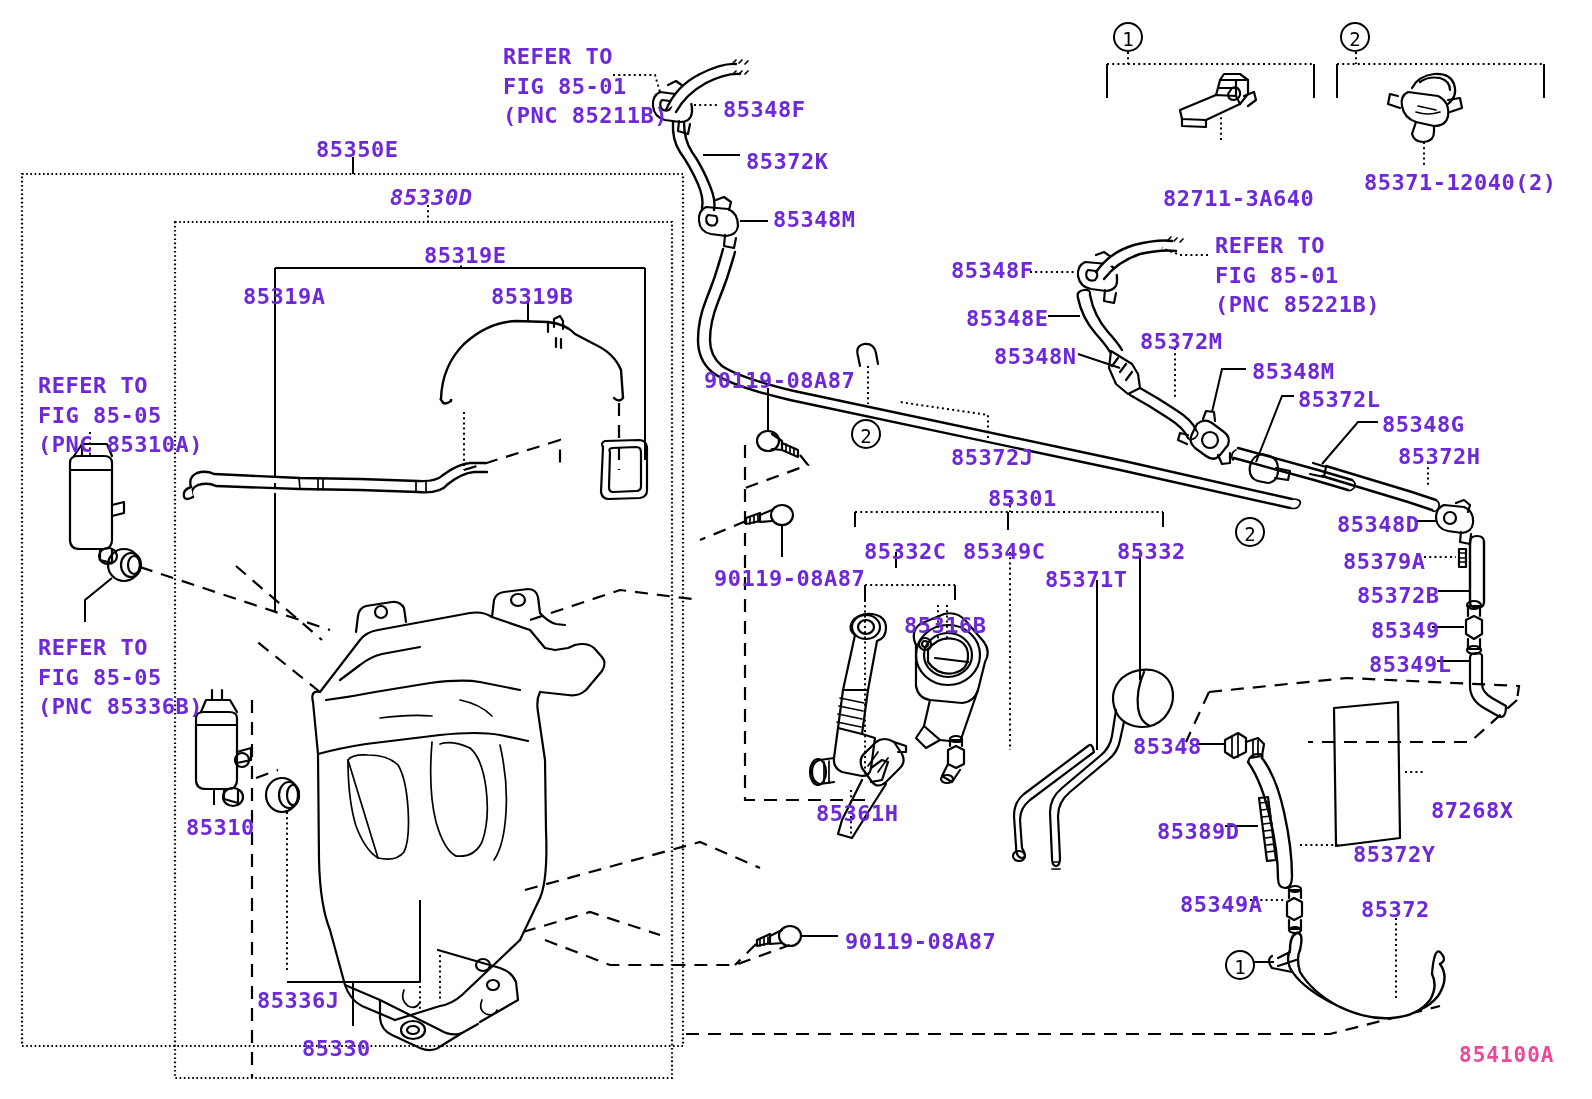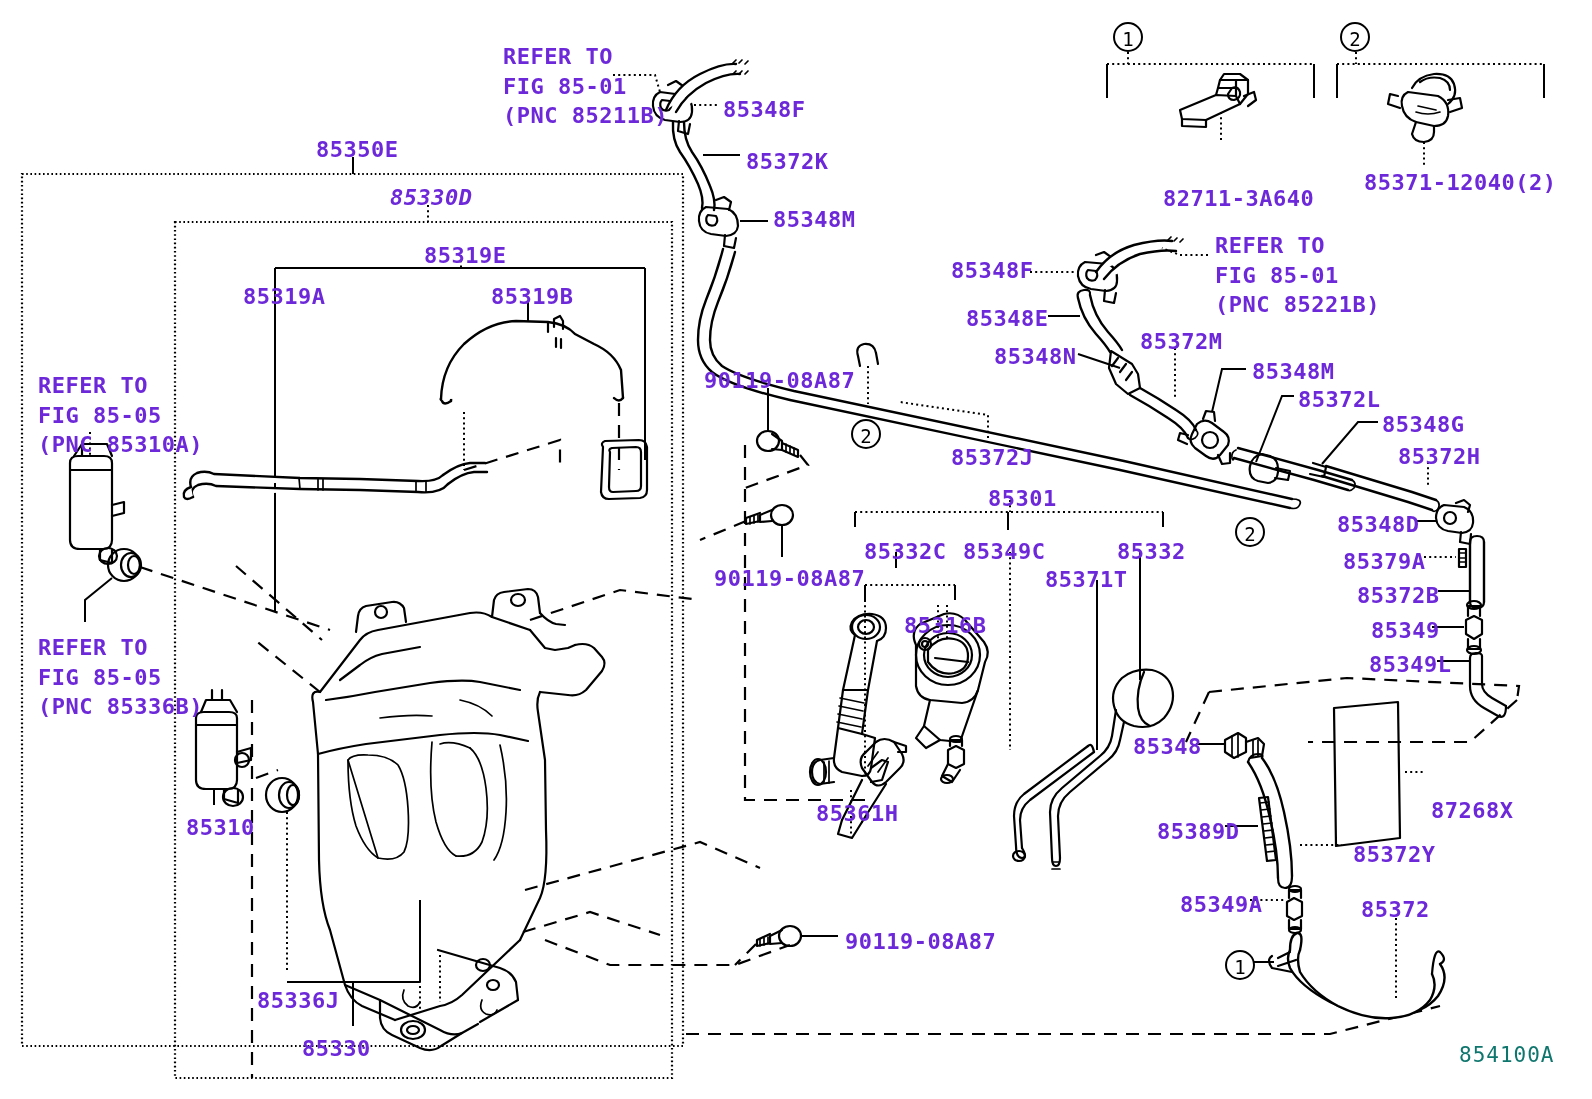--- a/index.html
+++ b/index.html
@@ -29,23 +29,23 @@
     font-weight: 700;
     letter-spacing: 0.5px;
     white-space: pre;
     line-height: 1.30;
   }
   .lbl.multi { line-height: 1.35; }
   .diagcode {
     position: absolute;
     font-family: "DejaVu Sans Mono", "Liberation Mono", monospace;
     font-size: 21px;
-    font-weight: 400;
+    font-weight: 700;
     letter-spacing: 1px;
-    color: #0f766e;
+    color: #ec4899;
   }
   .calloutnum {
     position: absolute;
     font-family: "DejaVu Sans Mono", "Liberation Mono", monospace;
     font-size: 19px;
     font-weight: 400;
     color: #000;
     width: 30px;
     height: 30px;
     line-height: 30px;

